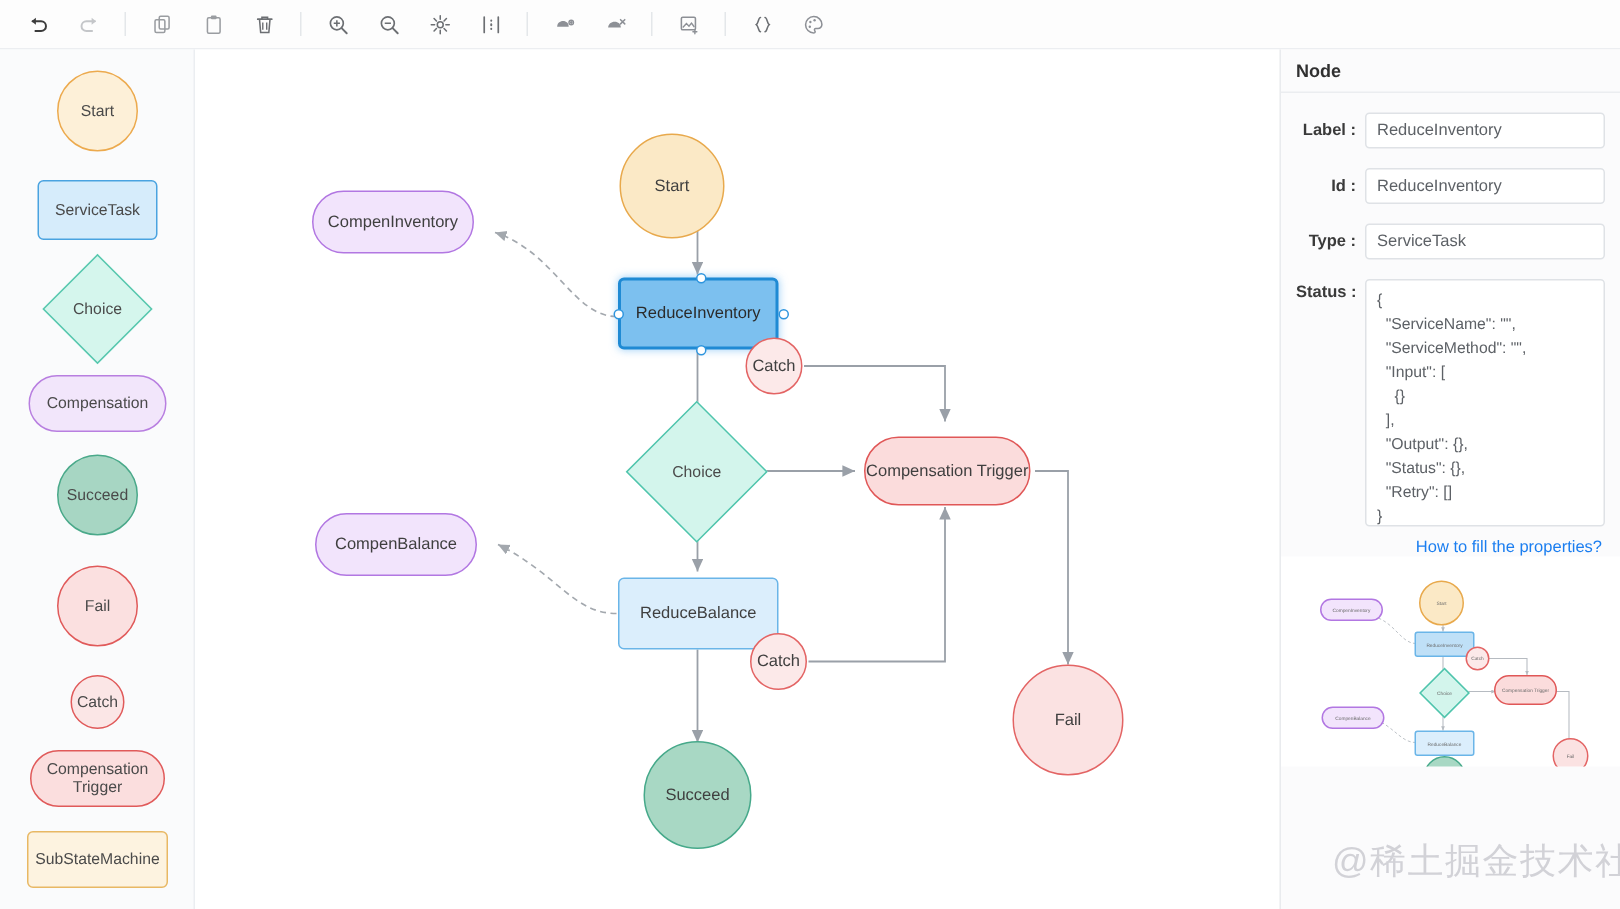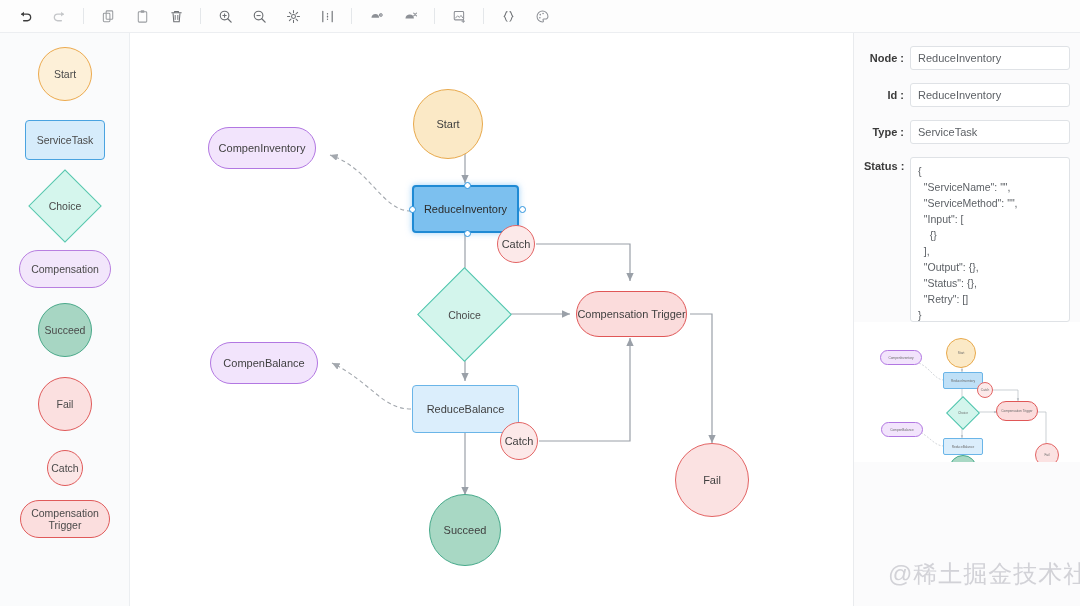--- a/index.html
+++ b/index.html
@@ -424,20 +424,25 @@
       </div>
     </div>
 
     <div class="pal-item" style="top:464px;height:44px;">
       <div class="sh-round c-ctrig" style="width:90px;height:38px;">
         <span class="shape-text" style="white-space:pre-line;">Compensation
 Trigger</span>
       </div>
     </div>
 
+    <div class="pal-item" style="top:518px;height:44px;">
+      <div class="sh-rect c-substate" style="width:94px;height:38px;">
+        <span class="shape-text">SubStateMachine</span>
+      </div>
+    </div>
   </div>
 
   <div class="canvas">
 
     <svg class="edge-layer">
       <defs>
         <marker id="arw" markerWidth="9" markerHeight="9" refX="7" refY="3.2" orient="auto">
           <path d="M0,0 L7,3.2 L0,6.4 Z" fill="#9aa0a8"></path>
         </marker>
         <marker id="arwd" markerWidth="9" markerHeight="9" refX="7" refY="3.2" orient="auto">
@@ -515,23 +520,24 @@
 
     <div class="node n-succeed" style="left:299px; top:461px; width:72px; height:72px;">
       <span class="shape-text">Succeed</span>
     </div>
   </div>
 
   <div class="watermark">@稀土掘金技术社区</div>
 
   <div class="panel">
 
+    <div class="panel-header">Node</div>
 
     <div class="form-row">
-      <div class="form-label">Node :</div>
+      <div class="form-label">Label :</div>
       <input class="form-input" type="text" value="ReduceInventory" style="">
     </div>
 
     <div class="form-row">
       <div class="form-label">Id :</div>
       <input class="form-input" type="text" value="ReduceInventory" style="">
     </div>
 
     <div class="form-row">
       <div class="form-label">Type :</div>
@@ -545,20 +551,21 @@
   "ServiceMethod": "",
   "Input": [
     {}
   ],
   "Output": {},
   "Status": {},
   "Retry": []
 }</textarea>
     </div>
 
+    <div class="help-link">How to fill the properties?</div>
 
 
     <div class="minimap">
       <svg width="227" height="140" style="position:absolute;top:0;left:0;">
         <defs>
           <marker id="marw" markerWidth="5" markerHeight="5" refX="4" refY="1.8" orient="auto">
             <path d="M0,0 L4,1.8 L0,3.6 Z" fill="#b6bbc1"></path>
           </marker>
         </defs>
         <path d="M108,38 L108,50" stroke="#b6bbc1" stroke-width="0.7" fill="none" marker-end="url(#marw)"></path>

